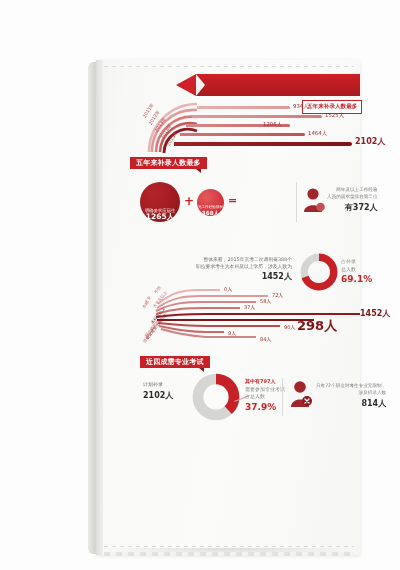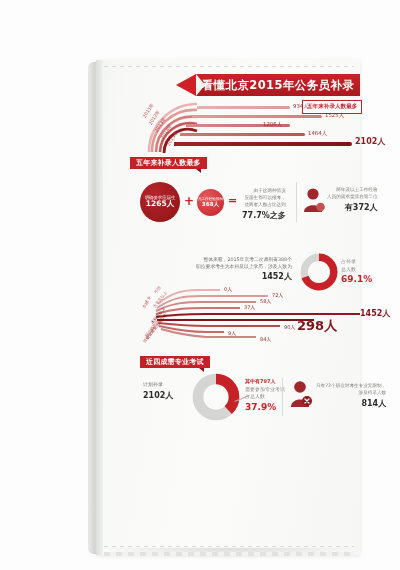--- a/index.html
+++ b/index.html
@@ -89,21 +89,21 @@
   .bar-val.big{font-size:8px;font-weight:bold;color:#8e1a1f;}
   .arcs{position:absolute;left:143px;top:98px;width:60px;height:58px;}
   .ylab{
     position:absolute;font-size:4.6px;color:#b4484c;white-space:nowrap;
     transform-origin:left center;
   }
 
   
   .circ{
     position:absolute;border-radius:50%;
-    display:flex;flex-direction:column;align-items:center;justify-content:center;
+    display:flex;flex-direction:column;align-items:center;justify-content:flex-end;
     color:#fff;text-align:center;line-height:1.15;
   }
   .circ .cap{font-size:4.4px;opacity:.95;}
   .circ .num{font-weight:bold;}
 
   .opsym{position:absolute;color:#c62127;font-weight:bold;}
 
   .note{
     position:absolute;font-size:4.6px;color:#7a7a78;line-height:1.5;
     white-space:nowrap;
@@ -144,21 +144,20 @@
   <div class="curl"></div>
   <div class="sheet"></div>
   <div class="sheet-shadow"></div>
   <div class="dash-top"></div>
   <div class="dash-bot"></div>
   <div class="bottom-strip"></div>
 
   <div class="ribbon">
     <div class="tail"></div>
     <div class="notch"></div>
-    <span class="ribbon-text">看懂北京2015年公务员补录</span>
   </div>
 
   <div class="badge">五年来补录人数最多</div>
 
   <svg class="arcs" viewBox="0 0 60 58">
     <path d="M6 54 A 48 48 0 0 1 54 6" stroke="#e8b4b4" stroke-width="2.6" fill="none"></path>
     <path d="M9 54 A 42 42 0 0 1 54 12" stroke="#e09a9a" stroke-width="2.6" fill="none"></path>
     <path d="M13 54 A 36 36 0 0 1 54 19" stroke="#d47d7d" stroke-width="2.6" fill="none"></path>
     <path d="M17 54 A 30 30 0 0 1 54 26" stroke="#c85a5c" stroke-width="2.6" fill="none"></path>
     <path d="M21 55 A 24 24 0 0 1 54 33" stroke="#8e1a1f" stroke-width="2.8" fill="none"></path>
@@ -197,26 +196,20 @@
 
   <div class="opsym" style="left:184px;top:194px;font-size:12px;">+</div>
 
   <div class="circ" style="left:197px;top:189px;width:27px;height:27px;background:radial-gradient(circle at 35% 30%,#e4595c,#c62127);">
     <span class="cap" style="font-size:3.6px;">无工作经验限制</span>
     <span class="num" style="font-size:5.6px;">368人</span>
   </div>
 
   <div class="opsym" style="left:228px;top:194px;font-size:11px;">=</div>
 
-  <div class="note" style="left:242px;top:188px;">
-    <span>由于这两种情况</span><br>
-    <span>应届生都可以报考，</span><br>
-    <span>使两者人数占比达到</span>
-    <span class="hl">77.7%之多</span>
-  </div>
 
   <div class="divider-v" style="left:296px;top:182px;height:40px;"></div>
 
   <svg class="person" style="left:303px;top:187px;width:22px;height:26px;" viewBox="0 0 22 26">
     <circle cx="10" cy="7" r="5.6" fill="#a0262b"></circle>
     <path d="M1 25 C1 16 19 16 19 25 Z" fill="#a0262b"></path>
     <circle cx="17.5" cy="20" r="4.3" fill="#c4514f"></circle>
   </svg>
 
   <div class="note" style="left:327px;top:187px;">

